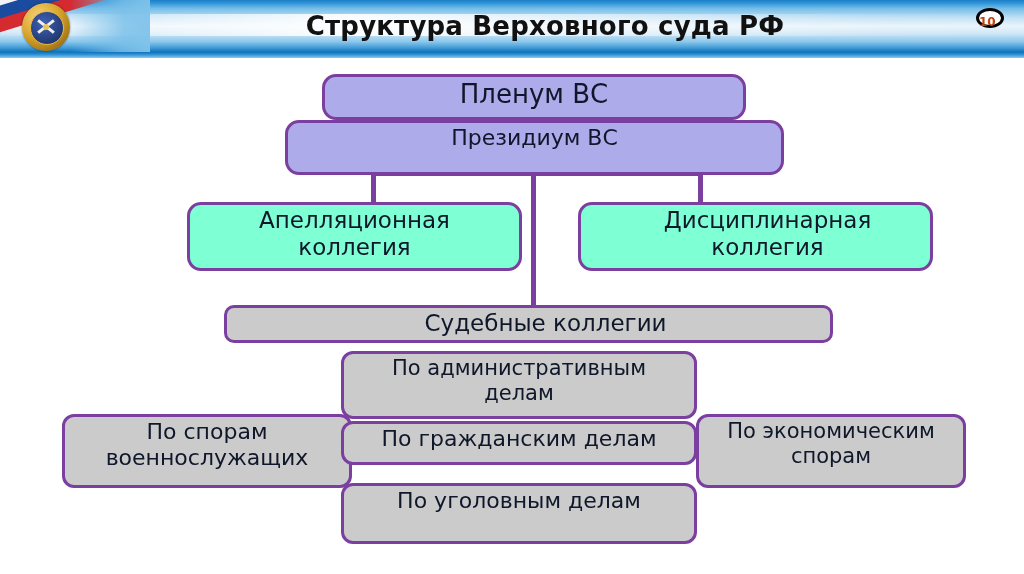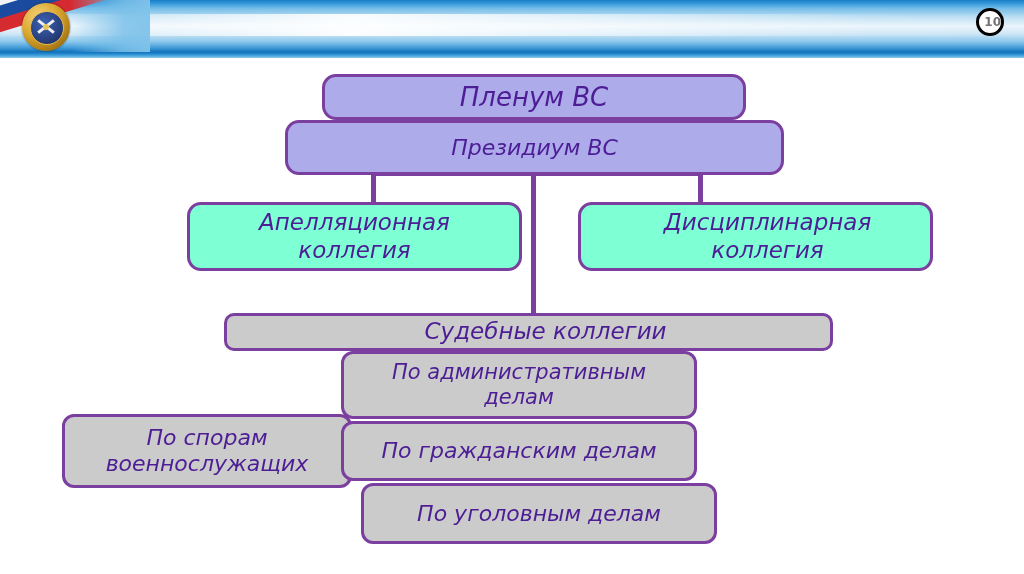--- a/index.html
+++ b/index.html
@@ -138,53 +138,51 @@
     font-weight: bold;
     color: #111111;
     line-height: 40px;
     letter-spacing: 0.2px;
     white-space: nowrap;
   }
 
   #page-badge {
     position: absolute;
     left: 976px; top: 8px;
-    width: 28px; height: 28px;
+    width: 28px; height: 20px;
     border-radius: 50%;
     background: #ffffff;
     border: 3px solid #000000;
     box-sizing: border-box;
     font-size: 12px;
     font-weight: bold;
-    color: #737373;
-    text-align: right;
+    color: #c2410c;
+    text-align: left;
     line-height: 23px;
   }
 
   
   #diagram {
     position: absolute;
     left: 0; top: 61px;
     width: 1024px;
     height: 513px;
   }
 
   .node {
     position: absolute;
     box-sizing: border-box;
     border: 3px solid #7b3fa0;
     border-radius: 12px;
     display: flex;
-    align-items: center;
     justify-content: center;
     text-align: center;
-    color: #4c1d95;
+    color: #0f172a;
     line-height: 1.18;
     padding: 2px 10px;
-    font-style: italic;
   }
   .node span { display: block; width: 100%; }
 
   .fill-purple { background: #aeabeb; }
   .fill-aqua   { background: #7effd4; }
   .fill-grey   { background: #cbcbcb; }
 
   .conn {
     position: absolute;
     background: #7b3fa0;
@@ -206,20 +204,21 @@
     </div>
 
     <div id="emblem">
       <div class="wreath"></div>
       <div class="inner"></div>
       <div class="cross1"></div>
       <div class="cross2"></div>
       <div class="dot"></div>
     </div>
 
+    <div id="slide-title">Структура Верховного суда РФ</div>
 
     <div id="page-badge">10</div>
   </div>
   <div id="header-underline"></div>
   <div id="header-underline2"></div>
 
   <div id="diagram">
 
     <div class="conn" style="left:531px; top:48px; width:5px; height:22px;"></div>
 
@@ -237,35 +236,38 @@
     </div>
 
     <div class="node fill-aqua" style="left:141px; top:141px; width:335px; height:69px; font-size:23px; border-radius:14px;margin-left:46px;">
       <span>Апелляционная коллегия</span>
     </div>
 
     <div class="node fill-aqua" style="left:578px; top:141px; width:355px; height:69px; font-size:23px; border-radius:14px;padding-left:34px;">
       <span>Дисциплинарная коллегия</span>
     </div>
 
-    <div class="node fill-grey" style="left:224px; top:252px; width:609px; height:38px; font-size:23px; border-radius:10px;padding-left:44px;">
+    <div class="node fill-grey" style="left:224px; top:244px; width:609px; height:38px; font-size:23px; border-radius:10px;padding-left:44px;">
       <span>Судебные коллегии</span>
     </div>
 
     <div class="node fill-grey" style="left:341px; top:290px; width:356px; height:68px; font-size:21px; border-radius:12px;">
       <span>По административным делам</span>
     </div>
 
     <div class="node fill-grey" style="left:62px; top:353px; width:290px; height:74px; font-size:22px; border-radius:12px;">
       <span>По спорам военнослужащих</span>
     </div>
 
-
-    <div class="node fill-grey" style="left:341px; top:360px; width:356px; height:60px; font-size:22px; border-radius:12px;">
+    <div class="node fill-grey" style="left:696px; top:353px; width:270px; height:74px; font-size:21px; border-radius:12px;">
+      <span>По экономическим спорам</span>
+    </div>
+
+    <div class="node fill-grey" style="left:341px; top:360px; width:356px; height:44px; font-size:22px; border-radius:12px;">
       <span>По гражданским делам</span>
     </div>
 
-    <div class="node fill-grey" style="left:341px; top:422px; width:356px; height:61px; font-size:22px; border-radius:12px;margin-left:20px;">
+    <div class="node fill-grey" style="left:341px; top:422px; width:356px; height:61px; font-size:22px; border-radius:12px;">
       <span>По уголовным делам</span>
     </div>
 
   </div>
 </div>
 
 </body></html>

